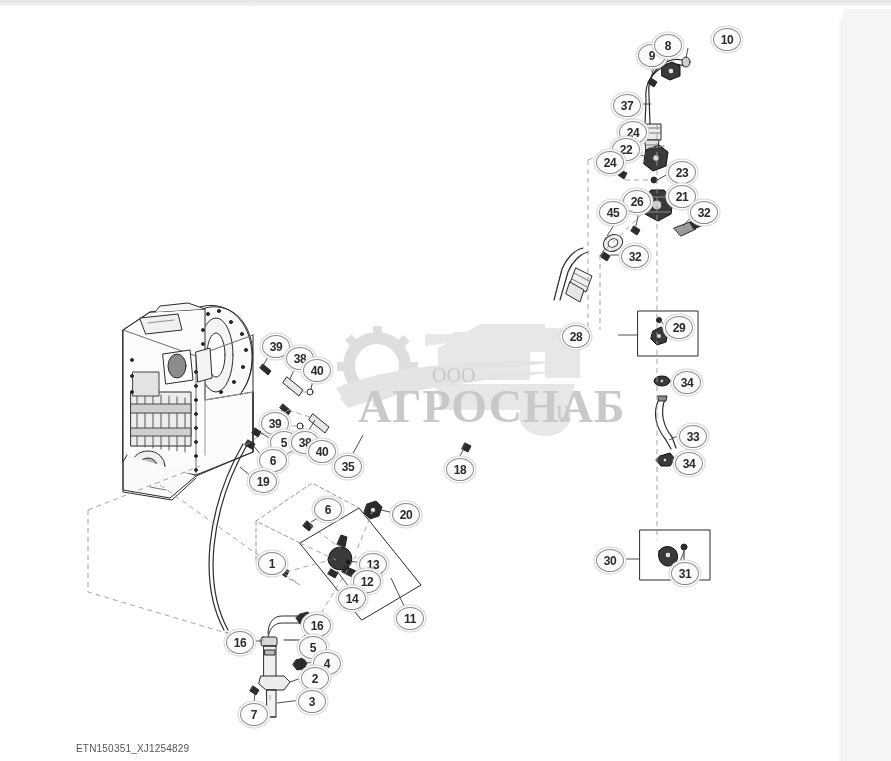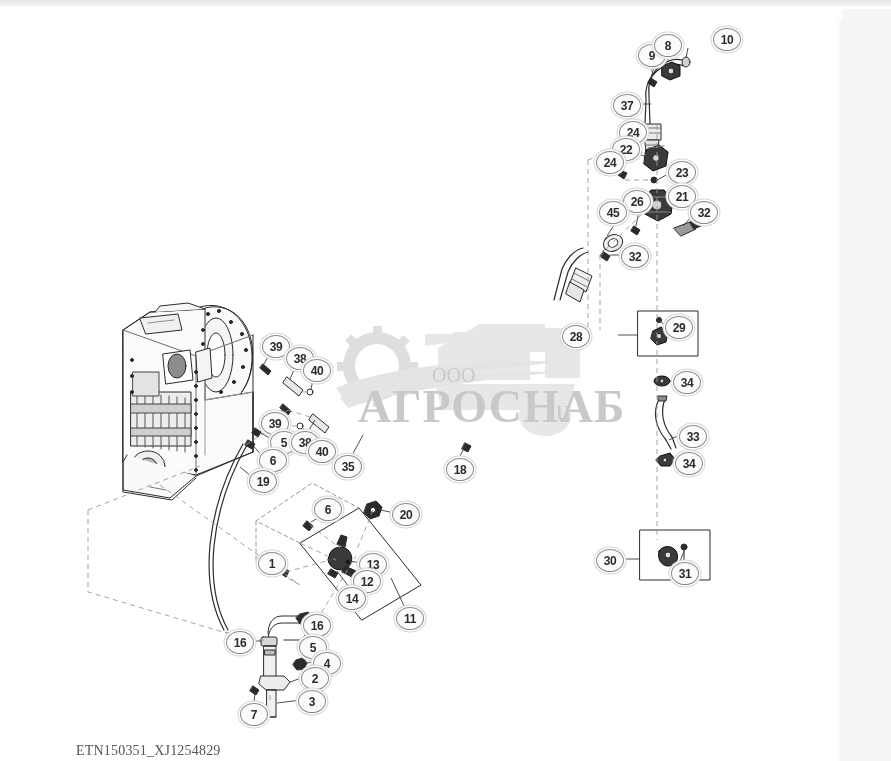--- a/index.html
+++ b/index.html
@@ -20,22 +20,22 @@
   .wm-text{font-family:"Liberation Serif",serif;fill:#c9c9c9;}
 
   
   .callout{position:absolute;width:26px;height:21px;margin-left:-13px;margin-top:-10px;
            display:flex;align-items:center;justify-content:center;
            border:1px solid #8a8a8a;border-radius:50%;
            background:#fbfbfb;
            box-shadow:0 0 0 1.5px #ffffff, 0 0 0 2.5px #d5d5d5;
            font-family:"Liberation Sans",sans-serif;font-size:12px;font-weight:700;color:#2b2b2b;
            letter-spacing:-0.3px;}
-  #footer-code{position:absolute;left:76px;top:743px;font-size:14px;color:#555;
-               font-family:Liberation Serif, serif;letter-spacing:0.2px;white-space:nowrap;}
+  #footer-code{position:absolute;left:76px;top:743px;font-size:10px;color:#555;
+               font-family:Liberation Sans, sans-serif;letter-spacing:0.2px;white-space:nowrap;}
 </style>
 </head>
 <body>
 
 <div id="page">
 
   <div id="edge-top"></div>
   <div id="edge-top2"></div>
   <div id="edge-right"></div>
   <div id="sheet"></div>

